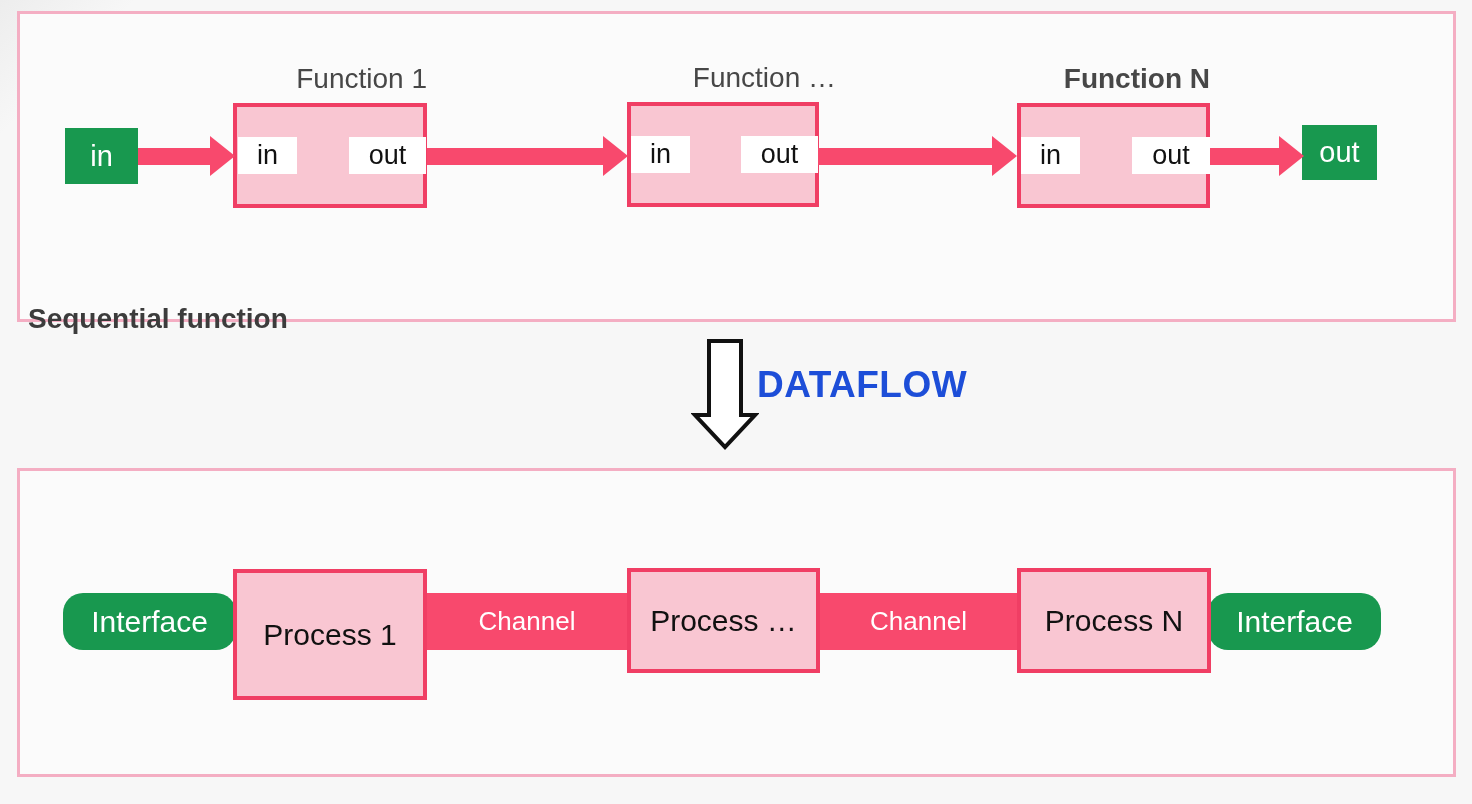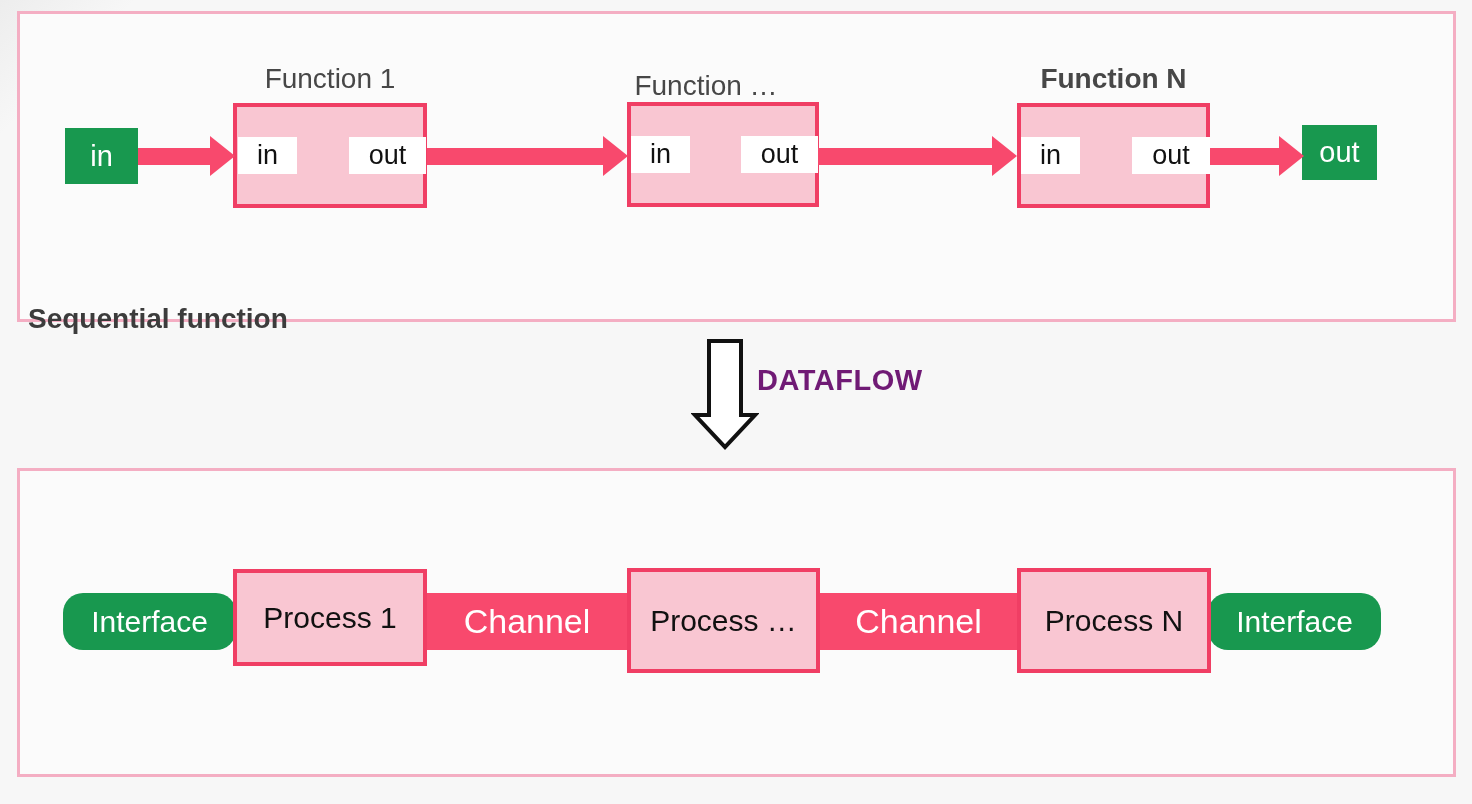--- a/index.html
+++ b/index.html
@@ -35,21 +35,21 @@
 
   .fbox {
     position: absolute;
     background: var(--box_fill, #f9c6d2);
     border: 4px solid var(--box_border, #f03e64);
     box-sizing: border-box;
   }
   .ftitle {
     position: absolute;
     font-size: 28px; color: #474747;
-    text-align: center; white-space: nowrap;
+    text-align: right; white-space: nowrap;
   }
   .port {
     position: absolute;
     background: #ffffff;
     color: #111111;
     display: flex; align-items: center; justify-content: center;
     font-size: 27px;
     z-index: 3;
   }
 
@@ -63,30 +63,30 @@
   .arrow .head {
     width: 0; height: 0;
     border-left: 25px solid var(--pink, #f8476c);
     border-top: 20px solid transparent;
     border-bottom: 20px solid transparent;
   }
 
   .dataflow-arrow { position: absolute; left: 691px; top: 339px; }
   .dataflow-label {
     position: absolute; left: 757px; top: 364px;
-    font-size: 29px; font-weight: bold; color: #701a75;
+    font-size: 37px; font-weight: bold; color: #1d4ed8;
     letter-spacing: 0.5px; white-space: nowrap;
   }
 
   .channel {
     position: absolute;
     background: var(--pink, #f8476c);
     color: #ffffff;
     display: flex; align-items: center; justify-content: center;
-    font-size: 34px;
+    font-size: 26px;
     z-index: 1;
   }
   .pbox {
     position: absolute;
     background: var(--box_fill, #f9c6d2);
     border: 4px solid var(--box_border, #f03e64);
     box-sizing: border-box;
     color: #111111;
     display: flex; align-items: center; justify-content: center;
     font-size: 30px;
@@ -115,21 +115,21 @@
   <div class="ftitle" style="left:233px; top:63px; width:194px;">Function 1</div>
   <div class="fbox" style="left:233px; top:103px; width:194px; height:105px;"></div>
   <div class="port" style="left:238px; top:137px; width:59px; height:37px;">in</div>
   <div class="port" style="left:349px; top:137px; width:77px; height:37px;">out</div>
 
   <div class="arrow" style="left:427px; top:136px; width:201px;">
     <div class="shaft"></div>
     <div class="head"></div>
   </div>
 
-  <div class="ftitle" style="left:610px; top:62px; width:192px;margin-top:8px;">Function …</div>
+  <div class="ftitle" style="left:644px; top:62px; width:192px;">Function …</div>
   <div class="fbox" style="left:627px; top:102px; width:192px; height:105px;"></div>
   <div class="port" style="left:631px; top:136px; width:59px; height:37px;">in</div>
   <div class="port" style="left:741px; top:136px; width:77px; height:37px;">out</div>
 
   <div class="arrow" style="left:818px; top:136px; width:199px;">
     <div class="shaft"></div>
     <div class="head"></div>
   </div>
 
   <div class="ftitle" style="left:1017px; top:63px; width:193px;font-weight:bold;">Function N</div>
@@ -159,21 +159,21 @@
   </div>
 
   <div class="channel" style="left:424px; top:593px; width:206px; height:57px;">
     <span>Channel</span>
   </div>
 
   <div class="channel" style="left:817px; top:593px; width:203px; height:57px;">
     <span>Channel</span>
   </div>
 
-  <div class="pbox" style="left:233px; top:569px; width:194px; height:97px;">
+  <div class="pbox" style="left:233px; top:569px; width:194px; height:131px;">
     <span>Process 1</span>
   </div>
 
   <div class="pbox" style="left:1017px; top:568px; width:194px; height:105px;">
     <span>Process N</span>
   </div>
 
   <div class="pbox" style="left:627px; top:568px; width:193px; height:105px;">
     <span>Process …</span>
   </div>

